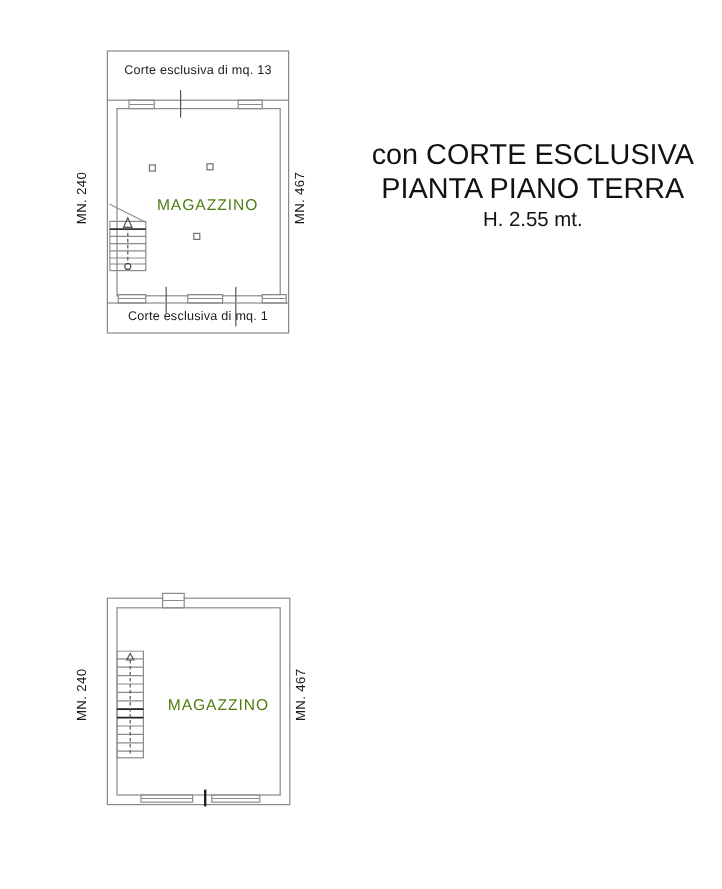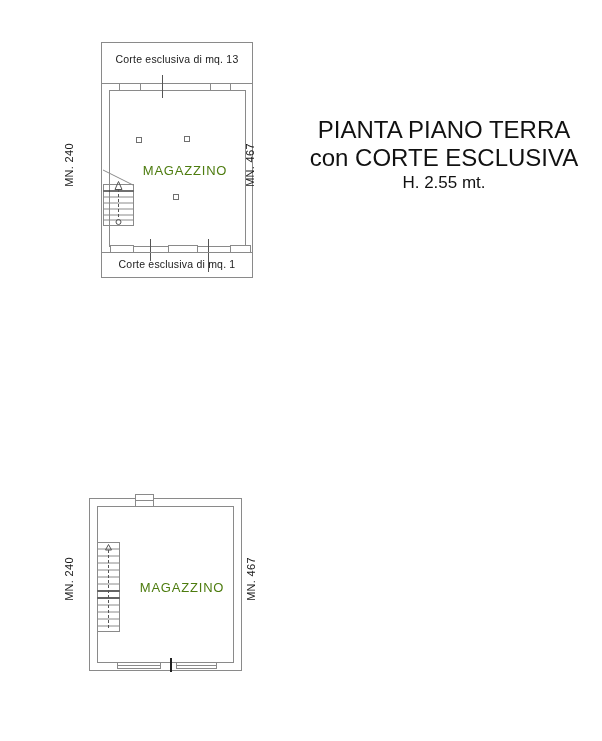--- a/index.html
+++ b/index.html
@@ -62,21 +62,21 @@
   }
   .title-line { font-size: 24px; line-height: 28px; white-space: nowrap; }
   .subtitle-line { font-size: 17px; line-height: 22px; white-space: nowrap; }
   svg { display: block; }
 </style>
 </head>
 <body>
 
 <div class="sheet">
 
-  <div class="abs" style="left:89px; top:42px; width:152px; height:260px;margin-left:12px;">
+  <div class="abs" style="left:89px; top:42px; width:152px; height:260px;">
 
     <div class="rect" style="left:0; top:0; width:150px; height:234px;"></div>
 
     <div class="hline" style="left:0; top:41px; width:151px;"></div>
     <div class="small-label" style="left:0; right:0; top:11px;">Corte esclusiva di mq. 13</div>
 
     <div class="rect" style="left:8px; top:48px; width:135px; height:155px;"></div>
 
     <div class="win" style="left:18px; top:41px; width:20px; height:6px;"></div>
     <div class="win" style="left:109px; top:41px; width:19px; height:6px;"></div>
@@ -109,22 +109,22 @@
     <div class="tick" style="left:107px; top:197px; height:33px;"></div>
 
     <div class="hline" style="left:0; top:210px; width:151px;"></div>
     <div class="small-label" style="left:0; right:0; top:216px;">Corte esclusiva di mq. 1</div>
   </div>
 
   <div class="vlabel" style="left:39px; top:159px;">MN. 240</div>
   <div class="vlabel" style="left:220px; top:159px;">MN. 467</div>
 
   <div class="title-block" style="top:116px;">
+    <div class="title-line">con CORTE ESCLUSIVA</div>
     <div class="title-line">PIANTA PIANO TERRA</div>
-    <div class="title-line">con CORTE ESCLUSIVA</div>
     <div class="subtitle-line">H. 2.55 mt.</div>
   </div>
 
   <div class="abs" style="left:89px; top:498px; width:153px; height:173px;">
 
     <div class="rect" style="left:0; top:0; width:151px; height:171px;"></div>
 
     <div class="rect" style="left:8px; top:8px; width:135px; height:155px;"></div>
 
     <div class="win" style="left:46px; top:-4px; width:17px; height:11px; background: linear-gradient(#ffffff 0 42%, #8a8a8a 42% 56%, #ffffff 56% 100%);"></div>

